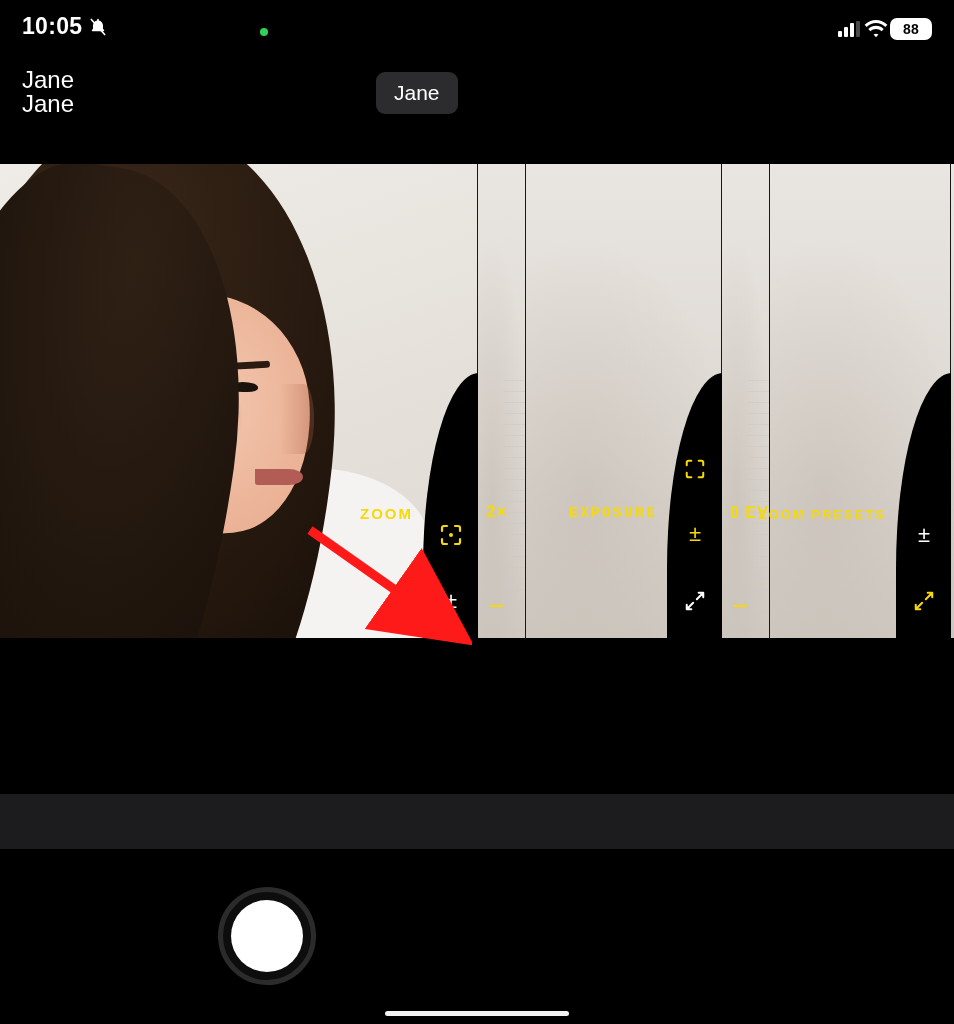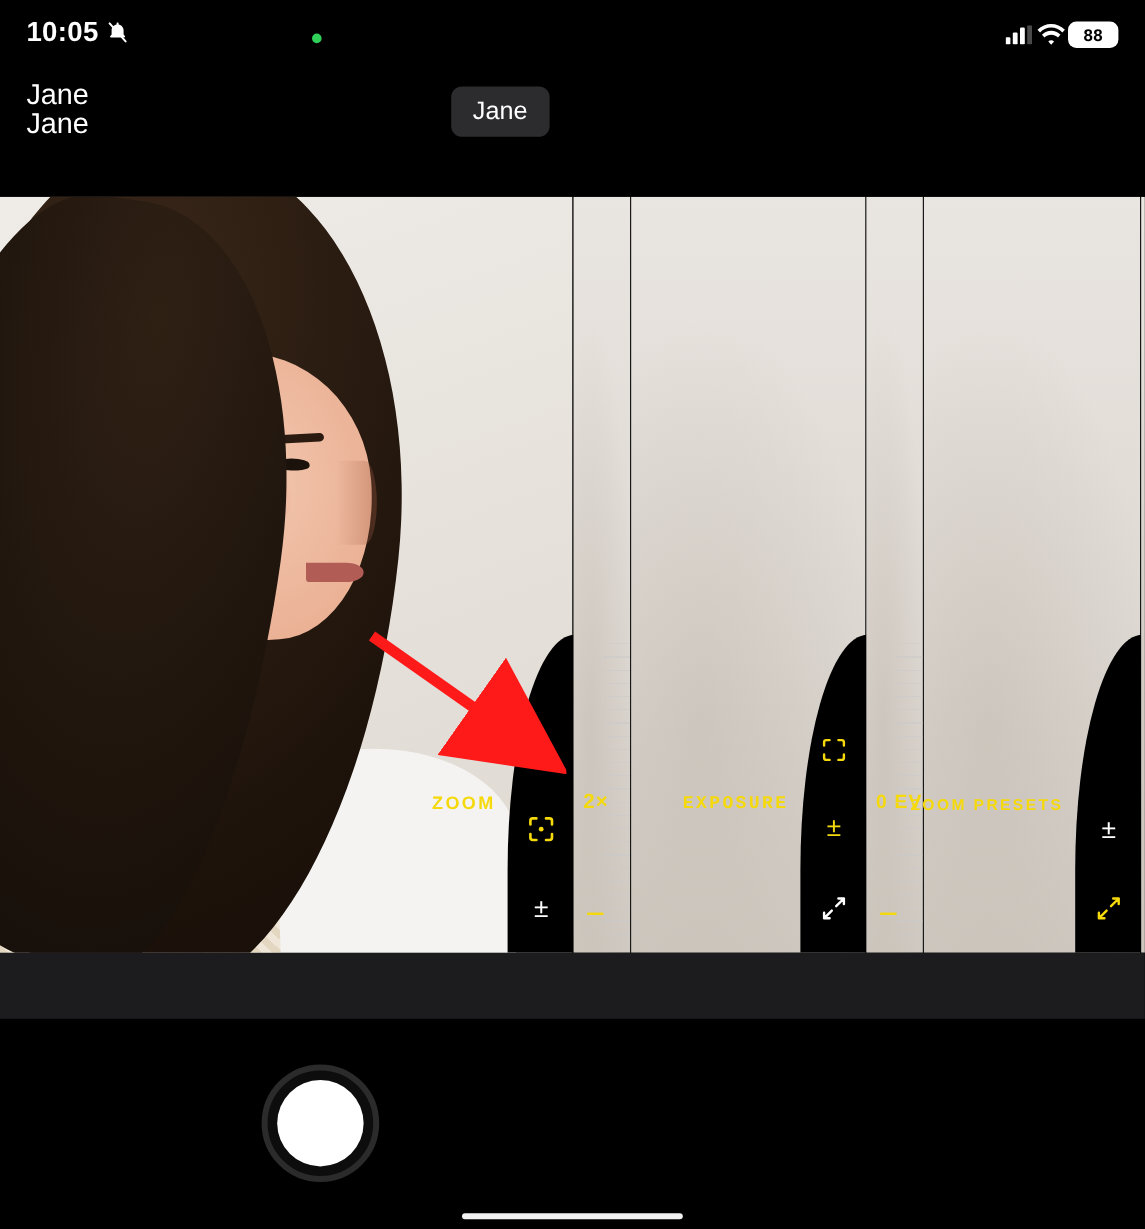--- a/index.html
+++ b/index.html
@@ -11,21 +11,21 @@
   .status-right { margin-left: auto; display: flex; align-items: center; gap: 2px; }
   .privacy-dot { width: 8px; height: 8px; border-radius: 50%; background: #30d158; position: absolute; left: 260px; top: 28px; }
   .battery-pill { display: inline-flex; align-items: center; justify-content: center; width: 42px; height: 22px; border-radius: 7px; background: #fff; color: #000; font-size: 14px; font-weight: 700; }
   .icon-svg { display: block; }
 
   
   .user-name { position: absolute; left: 22px; top: 68px; font-size: 24px; font-weight: 500; line-height: 24px; }
   .done-pill { position: absolute; left: 376px; top: 72px; background: #2c2c2e; color: #fff; border: none; padding: 9px 18px; border-radius: 9px; font-size: 21px; font-weight: 500; cursor: pointer; }
 
   
-  .viewfinder-row { position: absolute; top: 164px; left: 0; width: 954px; height: 630px; display: flex; background: #1a1a1a; overflow: hidden; }
+  .viewfinder-row { position: absolute; top: 164px; left: 0; width: 954px; height: 474px; display: flex; background: #1a1a1a; overflow: hidden; }
   .vf-panel { position: relative; height: 100%; flex-shrink: 0; }
   .vf-bg { position: absolute; inset: 0; background: linear-gradient(180deg, #eae7e3 0%, #e4e0dc 60%, #d6d2cd 100%); }
 
   
   .panel-main { width: 477px; }
   .portrait { position: absolute; inset: 0; overflow: hidden; }
   .wall { position: absolute; inset: 0; background: linear-gradient(160deg, #efece8 0%, #e8e4de 40%, #ded8d0 100%); }
   .hair { position: absolute; top: -40px; left: -70px; width: 400px; height: 700px; background: radial-gradient(140% 120% at 40% 20%, #3a2719 0%, #1e130b 55%, #0e0905 100%); border-radius: 50% 60% 48% 60% / 60% 55% 65% 55%; transform: rotate(6deg); }
   .face { position: absolute; top: 130px; left: 110px; width: 200px; height: 240px; background: radial-gradient(120% 140% at 55% 45%, #f2c6ad 0%, #e8a98c 55%, #c8836a 100%); border-radius: 58% 64% 52% 60% / 62% 58% 64% 56%; transform: rotate(-4deg); }
   .blush { position: absolute; top: 225px; left: 170px; width: 80px; height: 55px; background: radial-gradient(circle, rgba(216,120,110,0.75) 0%, rgba(216,120,110,0) 70%); border-radius: 50%; }

